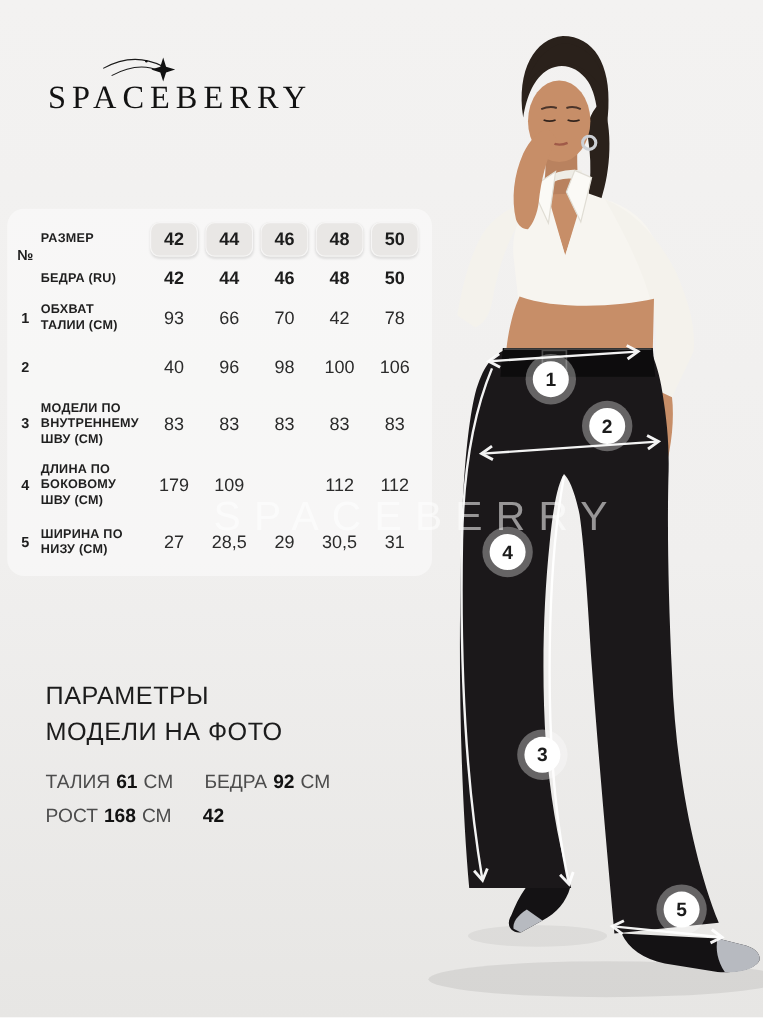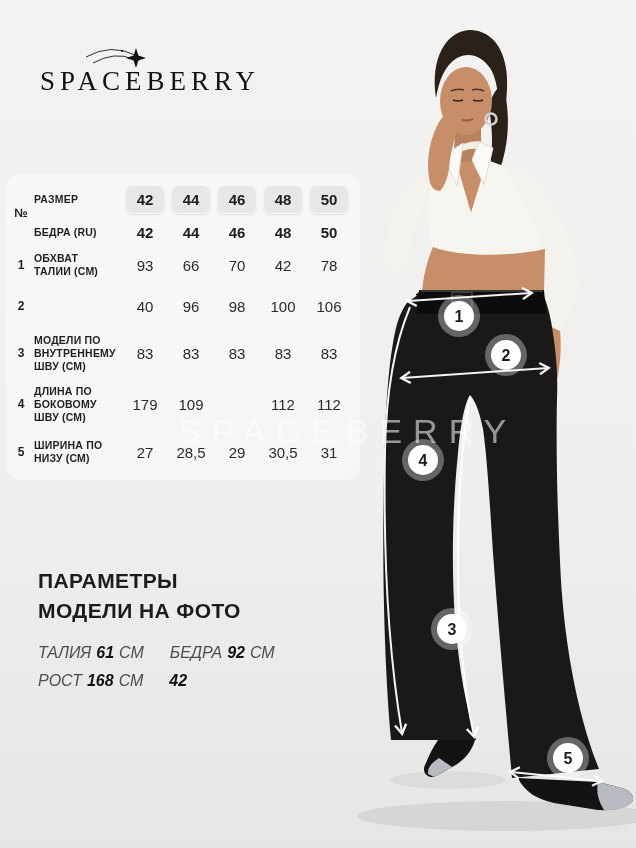--- a/index.html
+++ b/index.html
@@ -43,23 +43,23 @@
   }
   .bold-val{font-weight:bold; font-size:15px; color:#1c1c1c;}
   
   .watermark{
     position:absolute; left:178px; top:412px; z-index:5;
     font-size:34px; letter-spacing:11px; color:rgba(255,255,255,.55);
     font-family:"Liberation Sans", sans-serif; white-space:nowrap;
   }
   
   .params{position:absolute; left:38px; top:566px; color:#1c1c1c;}
-  .params h2{margin:0; font-size:21px; line-height:30px; font-weight:bold; letter-spacing:.4px;}
+  .params h2{margin:0; font-size:21px; line-height:30px; font-weight:normal; letter-spacing:.4px;}
   .stats{margin-top:18px; font-size:16px;}
-  .stat-row{display:flex; margin-top:10px;font-style:italic;}
+  .stat-row{display:flex; margin-top:10px;}
   .stat{display:flex; gap:5px; white-space:nowrap;}
   .stat:first-child{min-width:95px; margin-right:26px;}
   .stat .lbl,.stat .unit{color:#4c4c4c;}
   .stat .val{font-weight:bold; color:#121212;text-align:right;}
   
   .model-svg,.anno-svg{position:absolute; left:0; top:0; pointer-events:none;}
   .model-svg{z-index:2;} .anno-svg{z-index:6;}
 </style>
 </head>
 <body>

